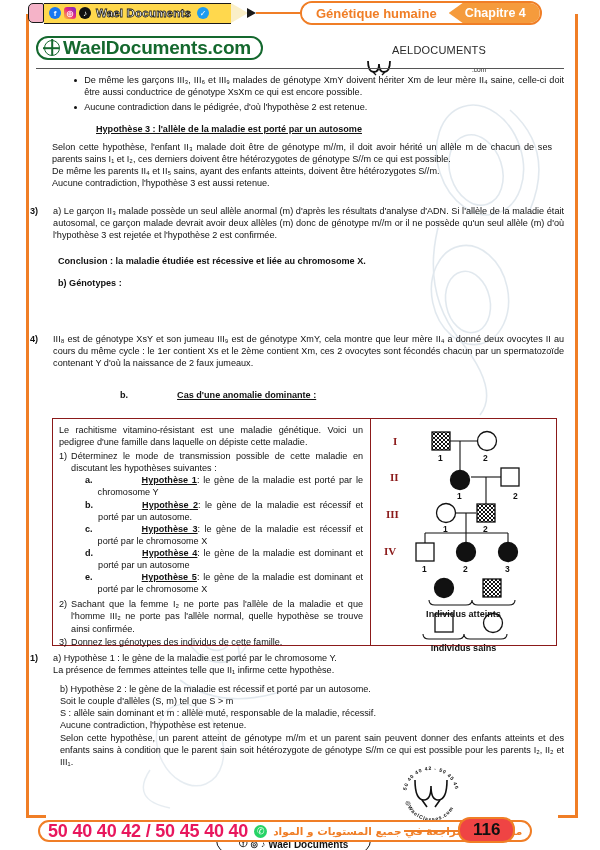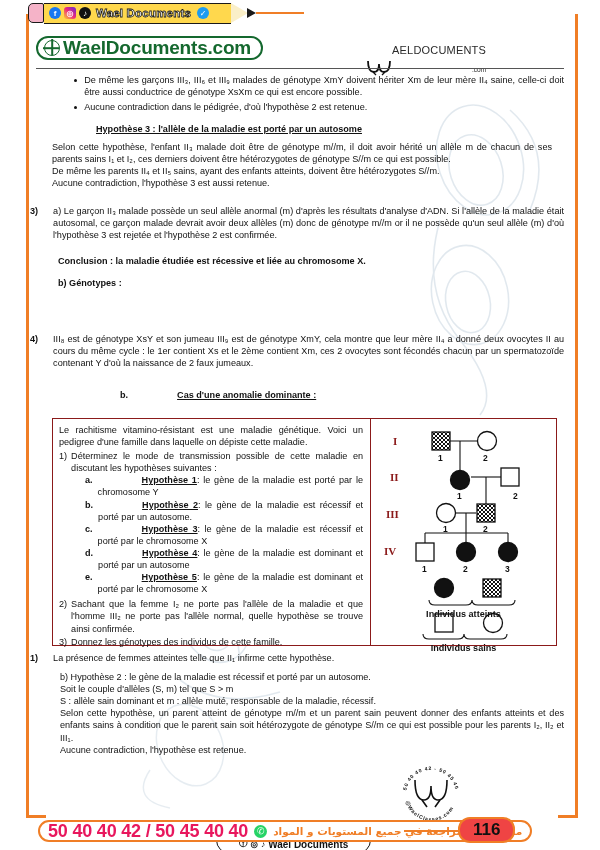--- a/index.html
+++ b/index.html
@@ -303,20 +303,24 @@
         <span class="soc soc-ig">◎</span>
         <span class="soc soc-tt">♪</span>
         <span class="pencil-text">Wael Documents</span>
         <span class="verified">✓</span>
       </div>
       <div class="pencil-wood"></div>
       <div class="pencil-tip"></div>
     </div>
     <div class="pencil-connector"></div>
 
+    <div class="tab-group">
+      <div class="tab-white">Génétique humaine</div>
+      <div class="tab-orange">Chapitre 4</div>
+    </div>
   </div>
 
   <div class="logo-left">
     <span class="globe-ic"></span>
     <span class="logo-left-text">WaelDocuments.com</span>
   </div>
 
   <div class="logo-right">
     <svg class="wmark-svg" width="26" height="17" viewBox="0 0 26 17">
       <path d="M2 2 Q2 13 8 13 Q13 13 13 5 Q13 13 18 13 Q24 13 24 2" fill="none" stroke="#111" stroke-width="1.8"></path>
@@ -476,29 +480,30 @@
       </svg>
       <div style="position:absolute; left:0; top:189px; width:185px; text-align:center;" class="txt b">Individus atteints</div>
       <div style="position:absolute; left:0; top:223px; width:185px; text-align:center;" class="txt b">Individus sains</div>
     </div>
   </div>
 
   <div id="blk-ans">
     <div class="num-row">
       <span class="txt num-lbl">1)</span>
       <div style="padding-left:10px;">
+        <div class="txt">a) Hypothèse 1 : le gène de la maladie est porté par le chromosome Y.</div>
         <div class="txt">La présence de femmes atteintes telle que II₁ infirme cette hypothèse.</div>
       </div>
     </div>
     <div style="padding-left:30px; margin-top:7px;">
       <div class="txt">b)   Hypothèse 2 : le gène de la maladie est récessif et porté par un autosome.</div>
       <div class="txt">Soit le couple d'allèles (S, m) tel que S &gt; m</div>
       <div class="txt">S : allèle sain dominant et m : allèle muté, responsable de la maladie, récessif.</div>
+      <div class="txt">Aucune contradiction, l'hypothèse est retenue.</div>
       <div class="txt">Selon cette hypothèse, un parent atteint de génotype m//m et un parent sain peuvent donner des enfants atteints et des enfants sains à condition que le parent sain soit hétérozygote de génotype S//m ce qui est possible pour les parents I₂, II₂ et III₁.</div>
-      <div class="txt">Aucune contradiction, l'hypothèse est retenue.</div>
     </div>
   </div>
 
   <div class="arabic-box">
     <div class="arabic-line1">هذا الكتاب خاص بـصفحة</div>
     <div class="arabic-line2">
       <span class="mini-soc">ⓕ</span>
       <span class="mini-soc">◎</span>
       <span class="mini-soc">♪</span>
       <span>Wael Documents</span>

